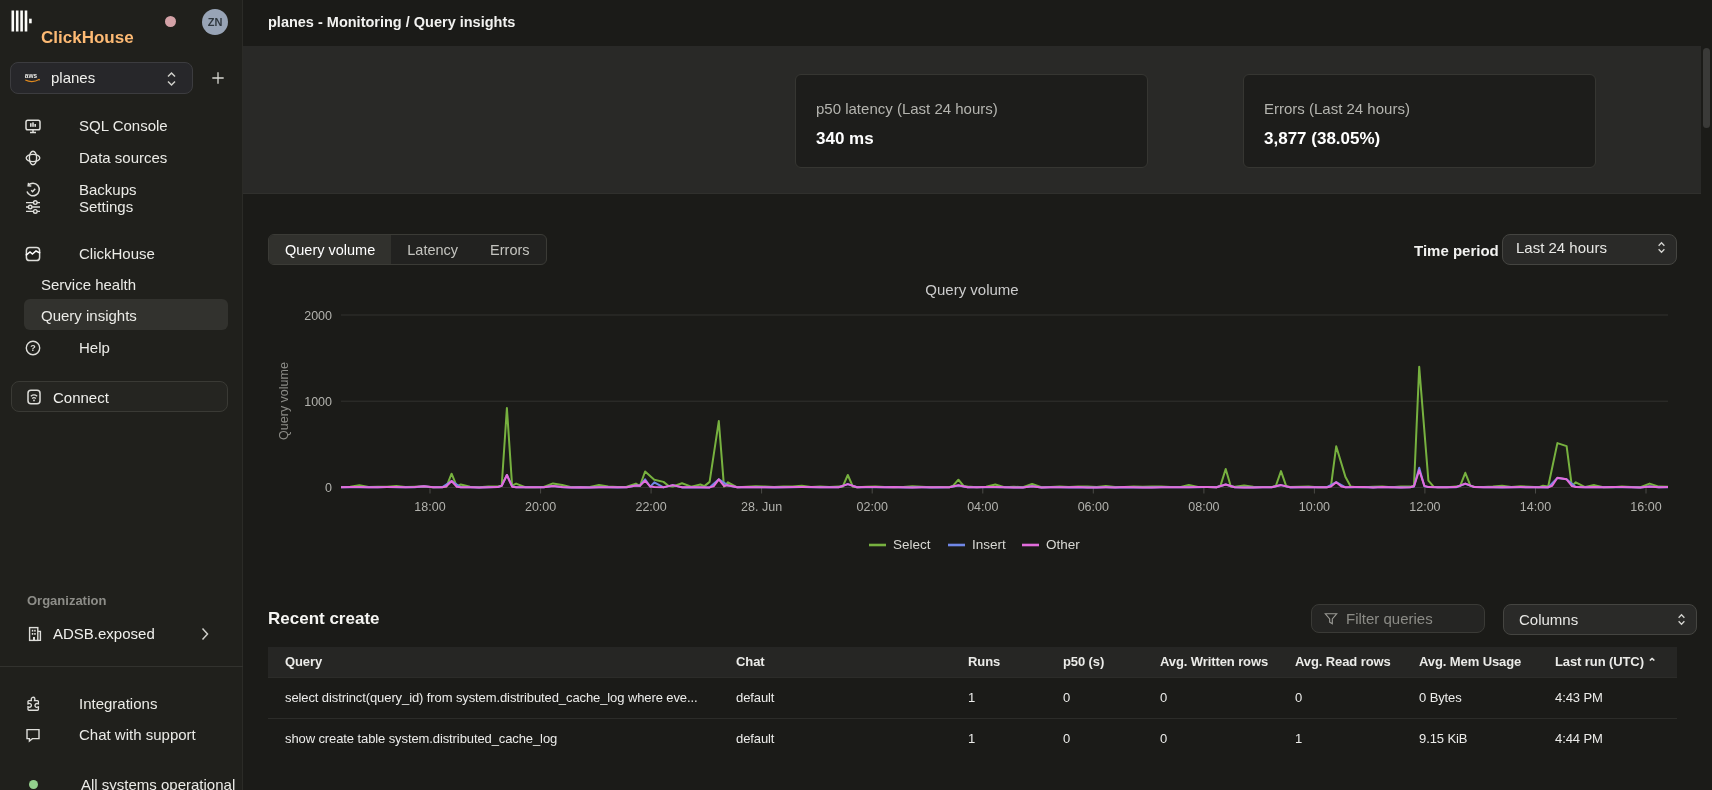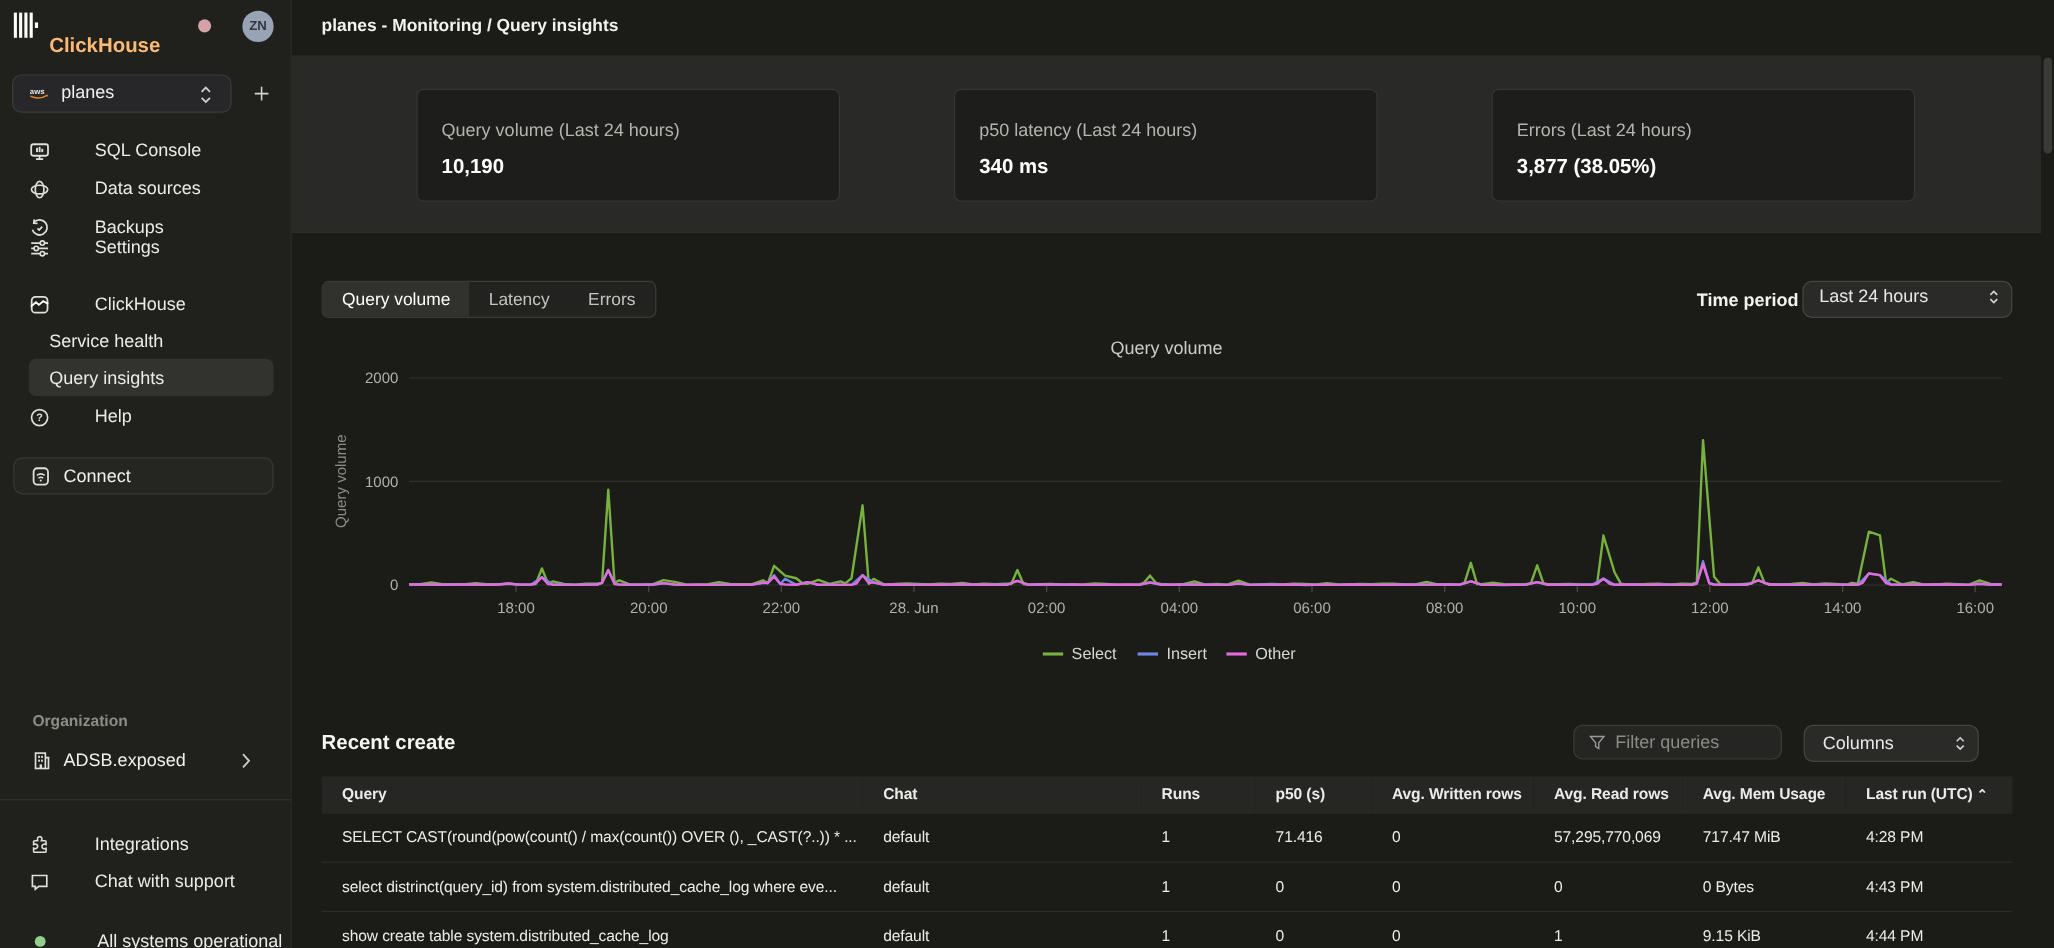--- a/index.html
+++ b/index.html
@@ -41,24 +41,20 @@
   .nav-item .nic { width:16px; height:16px; margin:0 11px 0 10px; flex:none; }
   .nav-item span { white-space:nowrap; }
 </style>
 </head>
 <body>
 <div class="main">
   <div class="topbar">
       <div class="title">planes - Monitoring / Query insights</div>
     </div>
   <div class="band">
-    <div class="card" style="left:104px;">
-        <div class="lbl">Query volume (Last 24 hours)</div>
-        <div class="val">10,190</div>
-      </div>
     <div class="card" style="left:552px;">
         <div class="lbl">p50 latency (Last 24 hours)</div>
         <div class="val">340 ms</div>
       </div>
     <div class="card" style="left:1000px;">
         <div class="lbl">Errors (Last 24 hours)</div>
         <div class="val">3,877 (38.05%)</div>
       </div>
   </div>
   <div class="tabs">
@@ -118,21 +114,21 @@
 <text x="803" y="274" font-size="13.5" fill="#d8d8d3" font-family="Liberation Sans">Other</text>
 </svg>
 </div>
   <div class="rq-title">Recent create</div>
   <div class="filter">
     <svg width="14" height="14" viewBox="0 0 16 16" style="margin:0 8px 0 12px;">
         <path d="M1.5 2 h13 l-5 6 v5.5 l-3 -1.8 V8 z" fill="none" stroke="#9a9a95" stroke-width="1.3"></path>
       </svg>
     Filter queries
   </div>
-  <div class="select" style="left:1260px; top:604px; width:146px; padding:0 10px 0 15px;">Columns
+  <div class="select" style="left:1260px; top:604px; width:194px; padding:0 10px 0 15px;">Columns
     <svg class="updown" width="9" height="15" viewBox="0 0 10 16">
         <path d="M1.8 6 L5 2.8 L8.2 6" fill="none" stroke="#d4d4d0" stroke-width="1.5"></path>
         <path d="M1.8 10 L5 13.2 L8.2 10" fill="none" stroke="#d4d4d0" stroke-width="1.5"></path>
       </svg>
   </div>
   <table class="grid">
     <colgroup>
         <col style="width:451px">
         <col style="width:232px">
         <col style="width:95px">
@@ -147,30 +143,20 @@
           <th>Query</th>
           <th>Chat</th>
           <th>Runs</th>
           <th>p50 (s)</th>
           <th>Avg. Written rows</th>
           <th>Avg. Read rows</th>
           <th>Avg. Mem Usage</th>
           <th>Last run (UTC) <span style="font-size:11px;">⌃</span></th>
         </tr>
     <tr>
-          <td>SELECT CAST(round(pow(count() / max(count()) OVER (), _CAST(?..)) * ...</td>
-          <td>default</td>
-          <td>1</td>
-          <td>71.416</td>
-          <td>0</td>
-          <td>57,295,770,069</td>
-          <td>717.47 MiB</td>
-          <td>4:28 PM</td>
-        </tr>
-    <tr>
           <td>select distrinct(query_id) from system.distributed_cache_log where eve...</td>
           <td>default</td>
           <td>1</td>
           <td>0</td>
           <td>0</td>
           <td>0</td>
           <td>0 Bytes</td>
           <td>4:43 PM</td>
         </tr>
     <tr>

